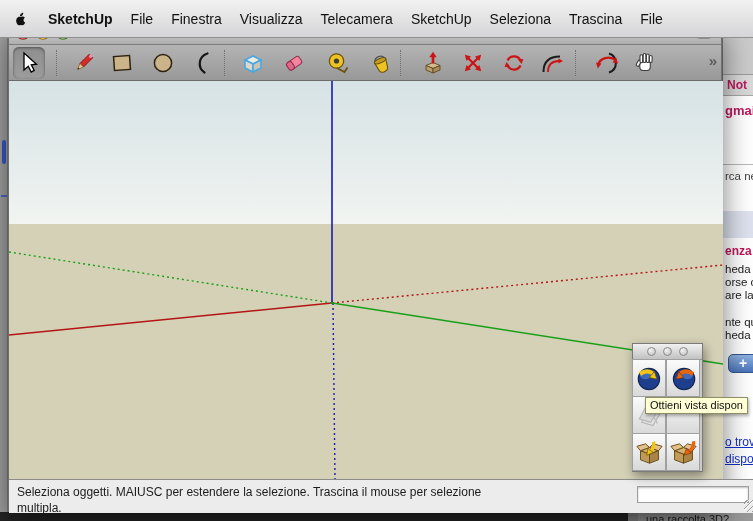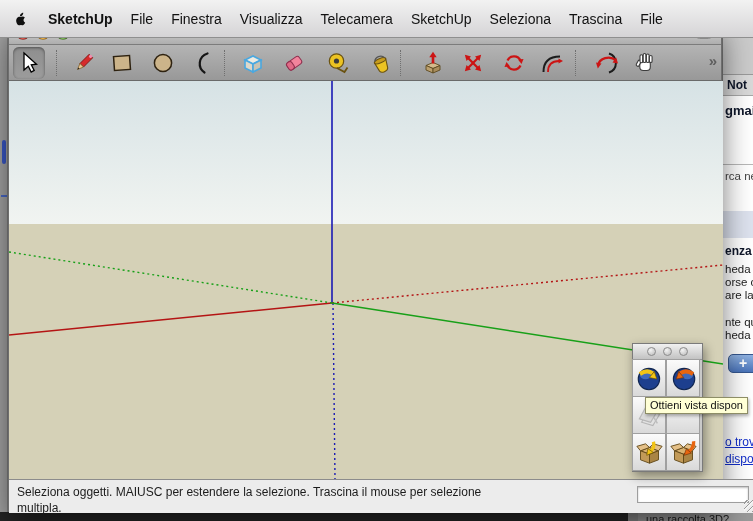--- a/index.html
+++ b/index.html
@@ -20,21 +20,21 @@
   #left-strip .blob { position:absolute; left:2px; top:118px; width:4px; height:24px; background:#3b59c9; border-radius:2px; }
   #left-strip .tick { position:absolute; left:1px; top:173px; width:6px; height:2px; background:#4a6ac9; }
 
   
   #right-strip { position:absolute; left:722px; top:25px; width:31px; height:487px;
     background:#fff; border-left:1px solid #7d7d7d; overflow:hidden; z-index:1; font-size:12px; }
   #right-strip .chrome { position:absolute; left:0; top:0; width:31px; height:50px; background:#cbcbcb; border-bottom:1px solid #9a9a9a; }
   #right-strip .bookbar { position:absolute; left:0; top:50px; width:31px; height:21px; background:#d9d9d9; border-bottom:1px solid #a8a8a8;
     font-weight:bold; font-size:12px; color:#222; padding:3px 0 0 4px; white-space:nowrap; }
   #right-strip .frag { position:absolute; left:2px; white-space:nowrap; color:#222; }
-  #right-strip .bold { font-weight:bold; color:#0f172a; }
+  #right-strip .bold { font-weight:bold; color:#be185d; }
   #right-strip .rule { position:absolute; left:0; width:31px; border-top:1px solid #b8b8b8; }
   #right-strip .blueband { position:absolute; left:0; top:186px; width:31px; height:27px; background:#dde2ee; }
   #right-strip .link { color:#1430cc; text-decoration:underline; }
   #plus-btn { position:absolute; left:5px; top:329px; width:30px; height:19px; border-radius:5px;
     background:linear-gradient(#8fb2e2,#4a74ba); border:1px solid #35578f; color:#fff; font-weight:bold;
     font-size:14px; text-align:center; line-height:17px; }
 
   
   #bottom-strip { position:absolute; left:0; top:512px; width:628px; height:9px; background:#262626; z-index:1; }
   #bottom-strip .lite { position:absolute; left:638px; top:0; width:115px; height:9px; background:#9a9a9a; overflow:hidden; }

